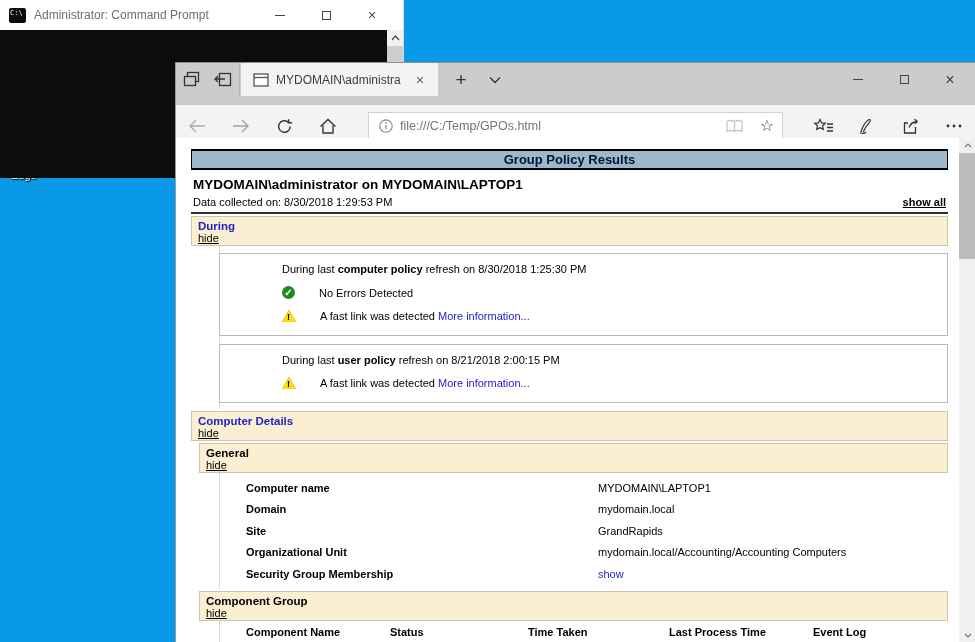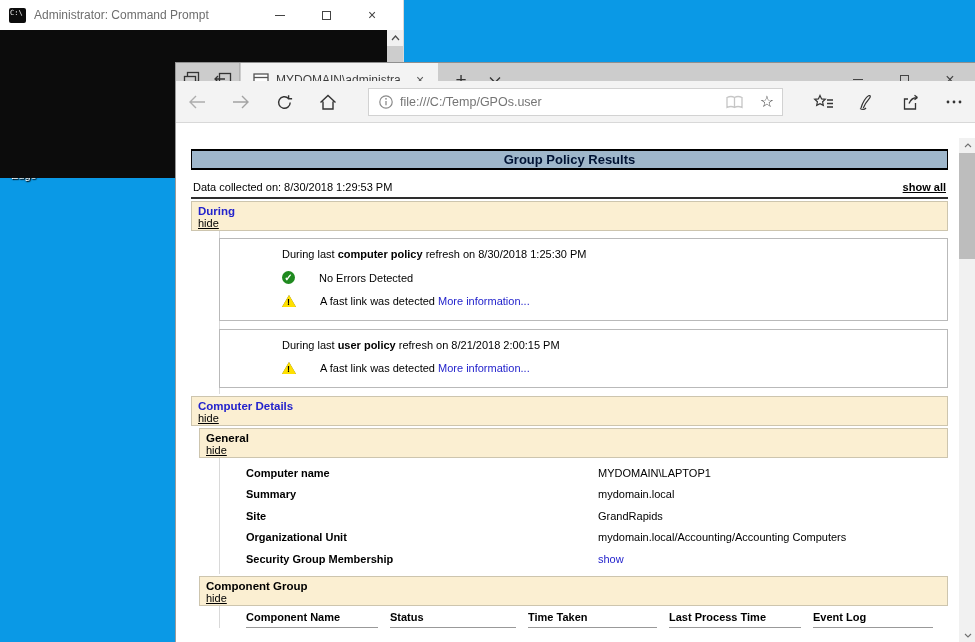--- a/index.html
+++ b/index.html
@@ -25,21 +25,21 @@
   .cmd-text { font-family:"DejaVu Sans Mono","Liberation Mono",monospace; font-size:13px; color:#d6d6d6; padding:9px 0 0 4px; }
   .cmd-line2 { margin-top:15px; }
   .cmd-scrollbar { position:absolute; right:0; top:0; width:16px; height:148px; background:#f1f1f1; }
   .cmd-scroll-up { height:16px; display:flex; align-items:center; justify-content:center; }
   .cmd-scroll-thumb { margin:0 0 0 0; width:16px; height:40px; background:#cdcdcd; }
 
   
   .edge { position:absolute; left:175px; top:62px; width:800px; height:580px; z-index:3; background:#fff;
     border-top:1px solid #8f8f8f; border-left:1px solid #9a9a9a; }
 
-  .tabbar { position:relative; height:18px; background:#cccccc; }
+  .tabbar { position:relative; height:42px; background:#cccccc; }
   .tabbar-left-icons { position:absolute; left:0; top:0; width:64px; height:33px; border-right:1px solid #b3b3b3;
     display:flex; align-items:center; justify-content:space-around; }
   .tab-active { position:absolute; left:65px; top:0; width:197px; height:33px; background:#f3f3f3; display:flex; align-items:center; }
   .tab-favicon { margin-left:12px; }
   .tab-label { font-size:12px; color:#3d3d3d; margin-left:7px; width:138px; white-space:nowrap; overflow:hidden; }
   .tab-close { margin-left:2px; color:#5a5a5a; font-size:14px; line-height:1; cursor:default; }
   .newtab-btn { position:absolute; left:268px; top:0; width:34px; height:33px; display:flex; align-items:center; justify-content:center;
     font-size:19px; color:#333; font-weight:400; }
   .tablist-btn { position:absolute; left:302px; top:0; width:34px; height:33px; display:flex; align-items:center; justify-content:center; }
   .edge-controls { position:absolute; right:2px; top:0; height:33px; display:flex; }
@@ -210,21 +210,21 @@
     </span>
 
     <div class="urlbox">
       <span style="margin-left:10px;">
         <svg width="14" height="14" viewBox="0 0 14 14">
             <circle cx="7" cy="7" r="6.2" fill="none" stroke="#8a8a8a" stroke-width="1.2"></circle>
             <line x1="7" y1="6" x2="7" y2="10.2" stroke="#8a8a8a" stroke-width="1.3"></line>
             <circle cx="7" cy="3.8" r="0.9" fill="#8a8a8a"></circle>
           </svg>
       </span>
-      <span class="url-text">file:///C:/Temp/GPOs.user</span>
+      <span class="url-text">file:///C:/Temp/GPOs.html</span>
       <span class="urlbox-right">
         <span>
           <svg width="19" height="15" viewBox="0 0 19 15">
               <path d="M9.5 2.5C7.5 1.3 4.5 1.3 2 2.5v10c2.5-1.2 5.5-1.2 7.5 0 2-1.2 5-1.2 7.5 0v-10c-2.5-1.2-5.5-1.2-7.5 0zM9.5 2.5v10" fill="none" stroke="#c6c6c6" stroke-width="1.3"></path>
             </svg>
         </span>
         <span class="star-glyph">☆</span>
       </span>
     </div>
 
@@ -256,20 +256,21 @@
   </div>
 
   <div class="content">
 
     <div class="report">
       <div class="rpt-header">
         <span class="rpt-title">Group Policy Results</span>
       </div>
 
       <div class="rpt-intro">
+        <div class="rpt-heading">MYDOMAIN\administrator on MYDOMAIN\LAPTOP1</div>
         <div class="rpt-intro-row">
           <span class="collected">Data collected on: 8/30/2018 1:29:53 PM</span>
           <a class="showall">show all</a>
         </div>
       </div>
 
       <div class="band">
         <div class="band-title blue">During</div>
         <div class="band-hide"><a class="hide-link">hide</a></div>
       </div>
@@ -312,21 +313,21 @@
         <div class="band-hide"><a class="hide-link">hide</a></div>
       </div>
 
       <div class="indent-wrap" style="padding-bottom:4px;">
         <div class="vline"></div>
         <div class="kv-row">
           <span class="kv-label">Computer name</span>
           <span class="kv-value">MYDOMAIN\LAPTOP1</span>
         </div>
         <div class="kv-row">
-          <span class="kv-label">Summary</span>
+          <span class="kv-label">Domain</span>
           <span class="kv-value">mydomain.local</span>
         </div>
         <div class="kv-row">
           <span class="kv-label">Site</span>
           <span class="kv-value">GrandRapids</span>
         </div>
         <div class="kv-row">
           <span class="kv-label">Organizational Unit</span>
           <span class="kv-value">mydomain.local/Accounting/Accounting Computers</span>
         </div>

